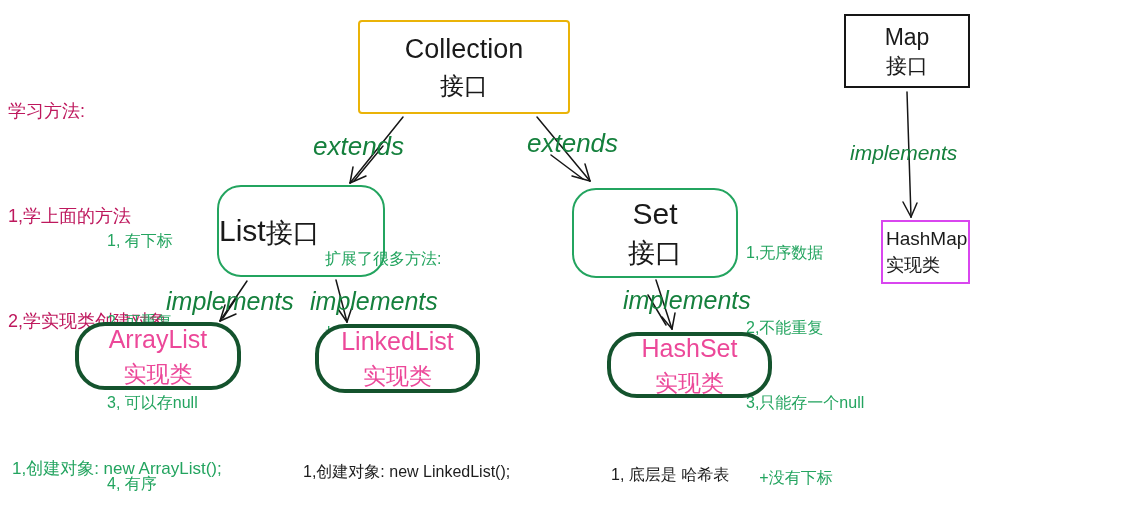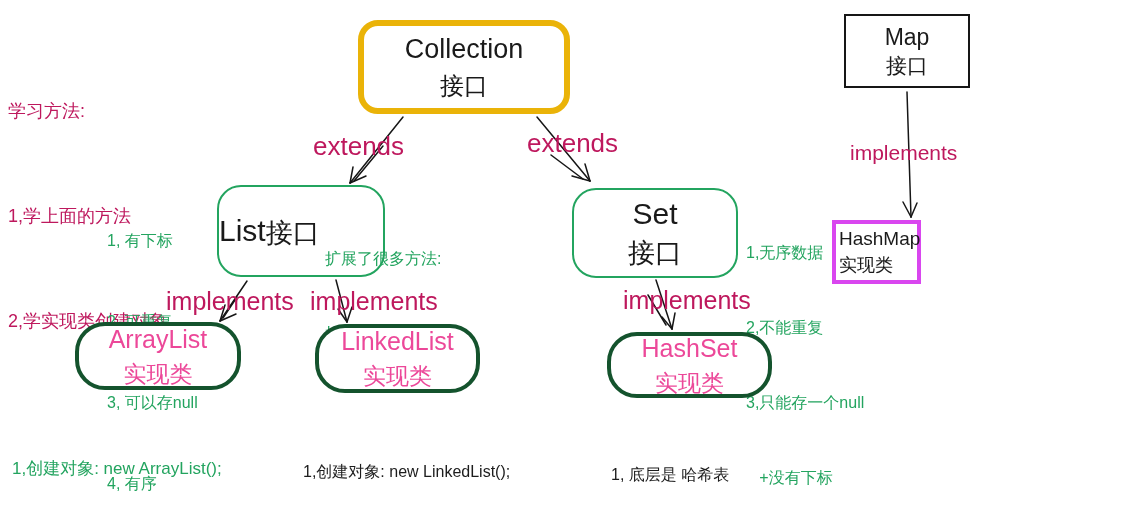--- a/index.html
+++ b/index.html
@@ -9,21 +9,21 @@
   }
   svg.arrows{position:absolute;left:0;top:0;width:1146px;height:520px;pointer-events:none;}
   svg.arrows line{stroke:#161616;stroke-width:1.5;stroke-linecap:round;}
 
   
   .box{position:absolute;display:flex;flex-direction:column;align-items:center;justify-content:center;
        background:#ffffff;box-sizing:border-box;}
   .box .nm{line-height:1.25;}
   .box .tp{line-height:1.25;}
 
-  .collection-box{left:358px;top:20px;width:212px;height:94px;border:6px solid #eab308;border-radius:20px;}
+  .collection-box{left:358px;top:20px;width:212px;height:94px;border:2px solid #eab308;border-radius:4px;}
   .collection-box .nm{font-size:27px;}
   .collection-box .tp{font-size:24px;margin-top:4px;}
 
   .map-box{left:844px;top:14px;width:126px;height:74px;border:2px solid #161616;}
   .map-box .nm{font-size:23px;}
   .map-box .tp{font-size:21px;margin-top:2px;}
 
   .iface-box{border:2px solid #23a45f;border-radius:24px;}
   .list-box{left:217px;top:185px;width:168px;height:92px;align-items:flex-start;}
   .list-box .col{width:124px;display:flex;flex-direction:row;align-items:center;}
@@ -31,27 +31,27 @@
   .list-box .tp,.set-box .tp{font-size:27px;margin-top:5px;}
   .set-box{left:572px;top:188px;width:166px;height:90px;}
 
   .impl-box{border:4px solid #14532d;border-radius:30px;color:#ec4899;}
   .impl-box .nm{font-size:25px;}
   .impl-box .tp{font-size:23px;margin-top:5px;}
   .arraylist-box{left:75px;top:322px;width:166px;height:68px;}
   .linkedlist-box{left:315px;top:324px;width:165px;height:69px;}
   .hashset-box{left:607px;top:332px;width:165px;height:66px;}
 
-  .hashmap-box{left:832px;top:220px;width:89px;height:64px;border:4px solid #d946ef;
+  .hashmap-box{left:881px;top:220px;width:89px;height:64px;border:2px solid #d946ef;
                align-items:flex-start;padding-left:3px;}
   .hashmap-box .nm{font-size:19px;}
   .hashmap-box .tp{font-size:18px;margin-top:3px;}
 
   
-  .red-label{position:absolute;color:#be185d;white-space:nowrap;}
+  .red-label{position:absolute;color:#15803d;white-space:nowrap;font-style:italic;}
   .extends-left{left:313px;top:131px;font-size:26px;}
   .extends-right{left:527px;top:128px;font-size:26px;}
   .impl-arraylist{left:166px;top:287px;font-size:25px;}
   .impl-linkedlist{left:310px;top:287px;font-size:25px;}
   .impl-hashset{left:623px;top:286px;font-size:25px;}
   .impl-hashmap{left:850px;top:141px;font-size:21px;}
 
   
   .note{position:absolute;white-space:pre;}
   .green{color:#23a45f;}

